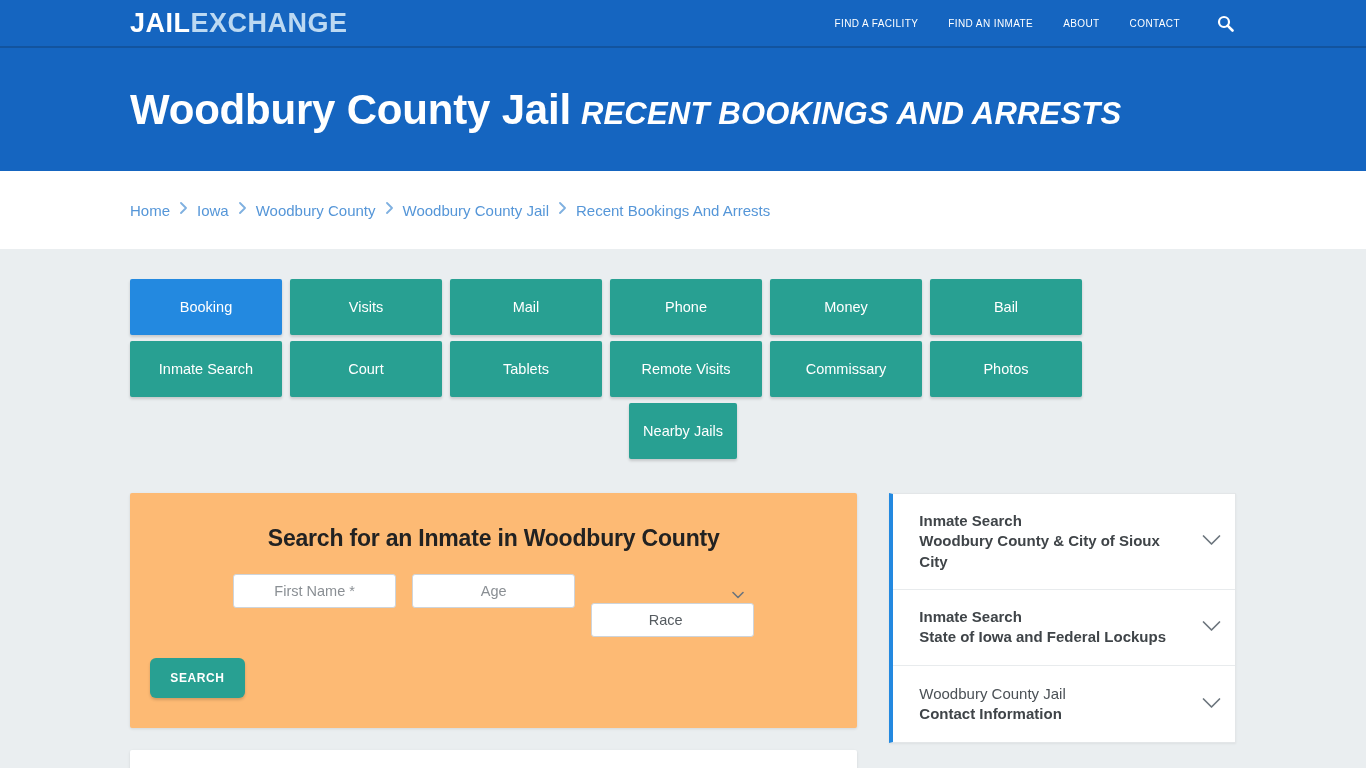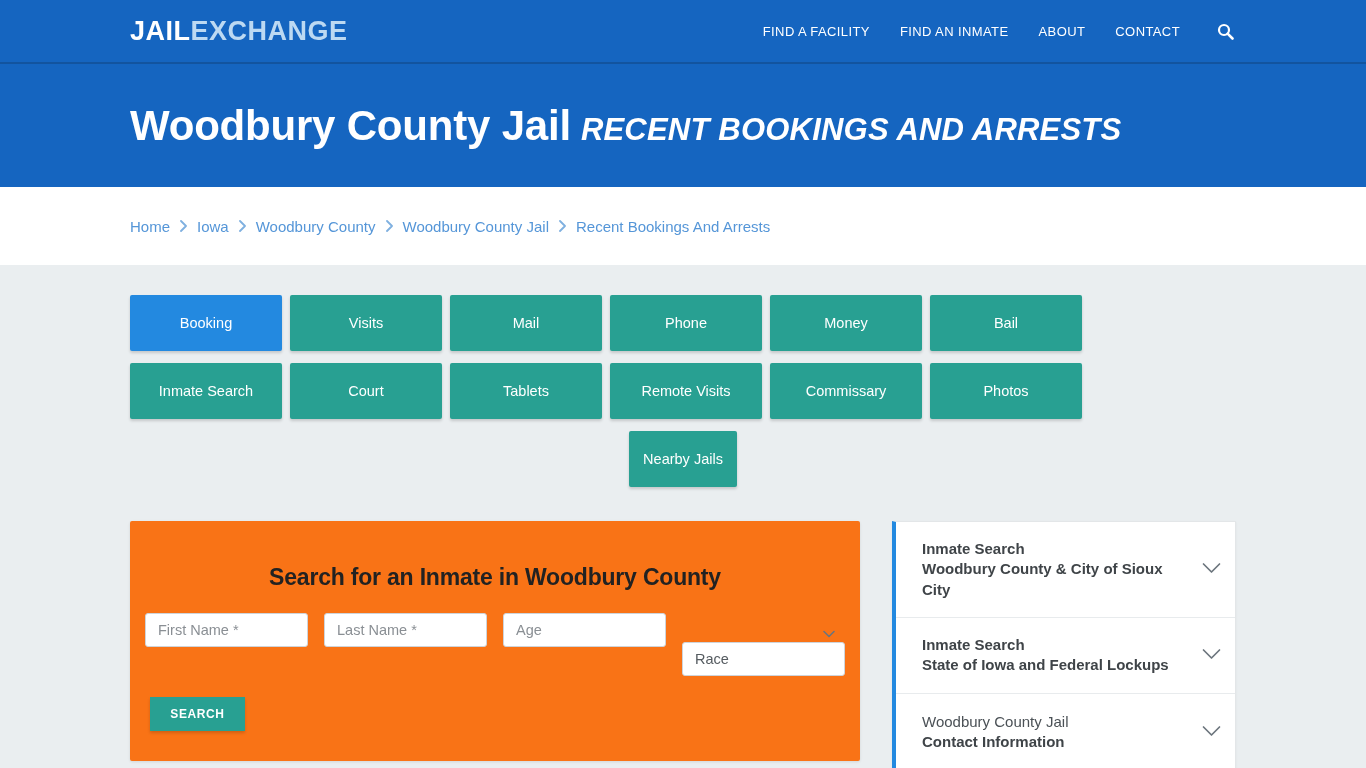--- a/index.html
+++ b/index.html
@@ -6,21 +6,21 @@
   html, body {
     margin: 0; padding: 0;
     width: 1366px; height: 768px;
     overflow: hidden;
     background: #eaeef0;
     font-family: "Liberation Sans", sans-serif;
   }
 
   
   .topbar {
-    height: 64px;
+    height: 48px;
     background: #1565c0;
     border-bottom: 2px solid #12549f;
     display: flex;
     align-items: center;
     padding: 0 130px;
     position: relative;
   }
   .logo {
     font-size: 27px;
     font-weight: bold;
@@ -32,21 +32,21 @@
   .logo .exchange { color: #bcd9f2; }
 
   .mainnav {
     margin-left: auto;
     display: flex;
     align-items: center;
     gap: 30px;
   }
   .mainnav a {
     color: #ffffff;
-    font-size: 13px;
+    font-size: 10px;
     letter-spacing: 0.4px;
     text-decoration: none;
     white-space: nowrap;
   }
   .search-icon-btn {
     display: flex;
     align-items: center;
     justify-content: center;
     width: 22px; height: 22px;
     margin-left: 4px;
@@ -82,21 +82,21 @@
   
   .crumbbar {
     background: #ffffff;
     height: 78px;
     display: flex;
     align-items: center;
     padding: 0 130px;
   }
   .crumbs {
     display: flex;
-    align-items: center;
+    align-items: flex-start;
     font-size: 15px;
   }
   .crumbs a {
     color: #5596d8;
     text-decoration: none;
     white-space: nowrap;
   }
   .crumbs .sep {
     color: #7fb0e0;
     margin: 0 9px;
@@ -105,21 +105,21 @@
     align-items: center;
   }
 
   
   .content {
     padding: 0 130px;
   }
   .tabgrid {
     display: flex;
     flex-wrap: wrap;
-    gap: 12px;
+    gap: 6px;
     padding-top: 30px;
   }
   .tab {
     width: 152px;
     height: 56px;
     background: #28a092;
     color: #ffffff;
     font-size: 14.5px;
     display: flex;
     align-items: center;
@@ -138,24 +138,24 @@
   .columns {
     display: flex;
     gap: 32px;
     padding-top: 34px;
     align-items: flex-start;
   }
   .leftcol { width: 730px; }
   .rightcol { width: 348px; }
 
   .searchcard {
-    background: #f97316;
+    background: #fdba74;
     border-radius: 2px;
     box-shadow: 0 1px 3px rgba(0,0,0,0.10);
-    padding: 43px 20px 30px 20px;
+    padding: 32px 20px 30px 20px;
   }
   .searchcard h2 {
     margin: 0 0 22px 0;
     font-size: 23px;
     font-weight: bold;
     color: #222222;
     text-align: center;
     letter-spacing: -0.2px;
   }
   .fieldrow {
@@ -166,39 +166,40 @@
   .field {
     height: 34px;
     border: 1px solid #ced4da;
     border-radius: 3px;
     background: #ffffff;
     font-size: 14.5px;
     color: #8a8f94;
     padding: 0 12px;
     font-family: "Liberation Sans", sans-serif;
     outline: none;
+    text-align: center;
   }
   .field::placeholder { color: #8a8f94; }
   .f-first { width: 163px; }
   .f-last  { width: 163px; }
   .f-age   { width: 163px; }
   .f-race  { width: 163px; color: #555b60; appearance: none;
              background-image: none; padding-right: 26px; margin-top: 29px; }
   .selectwrap { position: relative; display: inline-block; }
   .selectwrap .chev {
     position: absolute; right: 10px; top: 11px;
     pointer-events: none;
   }
   .search-btn {
     margin-top: 21px;
-    width: 95px; height: 34px;
+    width: 95px; height: 40px;
     background: #28a092;
     color: #ffffff;
     border: none;
-    border-radius: 0;
+    border-radius: 6px;
     font-size: 12px;
     font-weight: bold;
     letter-spacing: 0.6px;
     box-shadow: 0 2px 3px rgba(0,0,0,0.16);
     cursor: pointer;
     font-family: "Liberation Sans", sans-serif;
   }
 
   .faqcard {
     margin-top: 22px;
@@ -320,21 +321,20 @@
     </div>
   </div>
 
   <div class="columns">
 
     <div class="leftcol">
       <div class="searchcard">
         <h2>Search for an Inmate in Woodbury County</h2>
         <div class="fieldrow">
           <input class="field f-first" type="text" placeholder="First Name *" style="">
-          <input class="field f-last" type="text" placeholder="Last Name *" style="">
           <input class="field f-age" type="text" placeholder="Age" style="">
           <span class="selectwrap">
             <select class="field f-race">
               <option>Race</option>
             </select>
             <span class="chev">
               <svg width="12" height="8" viewBox="0 0 12 8">
                   <path d="M1 1.5 L6 6.5 L11 1.5" stroke="#6c757d" stroke-width="1.6" fill="none" stroke-linecap="round" stroke-linejoin="round"></path>
                 </svg>
             </span>

